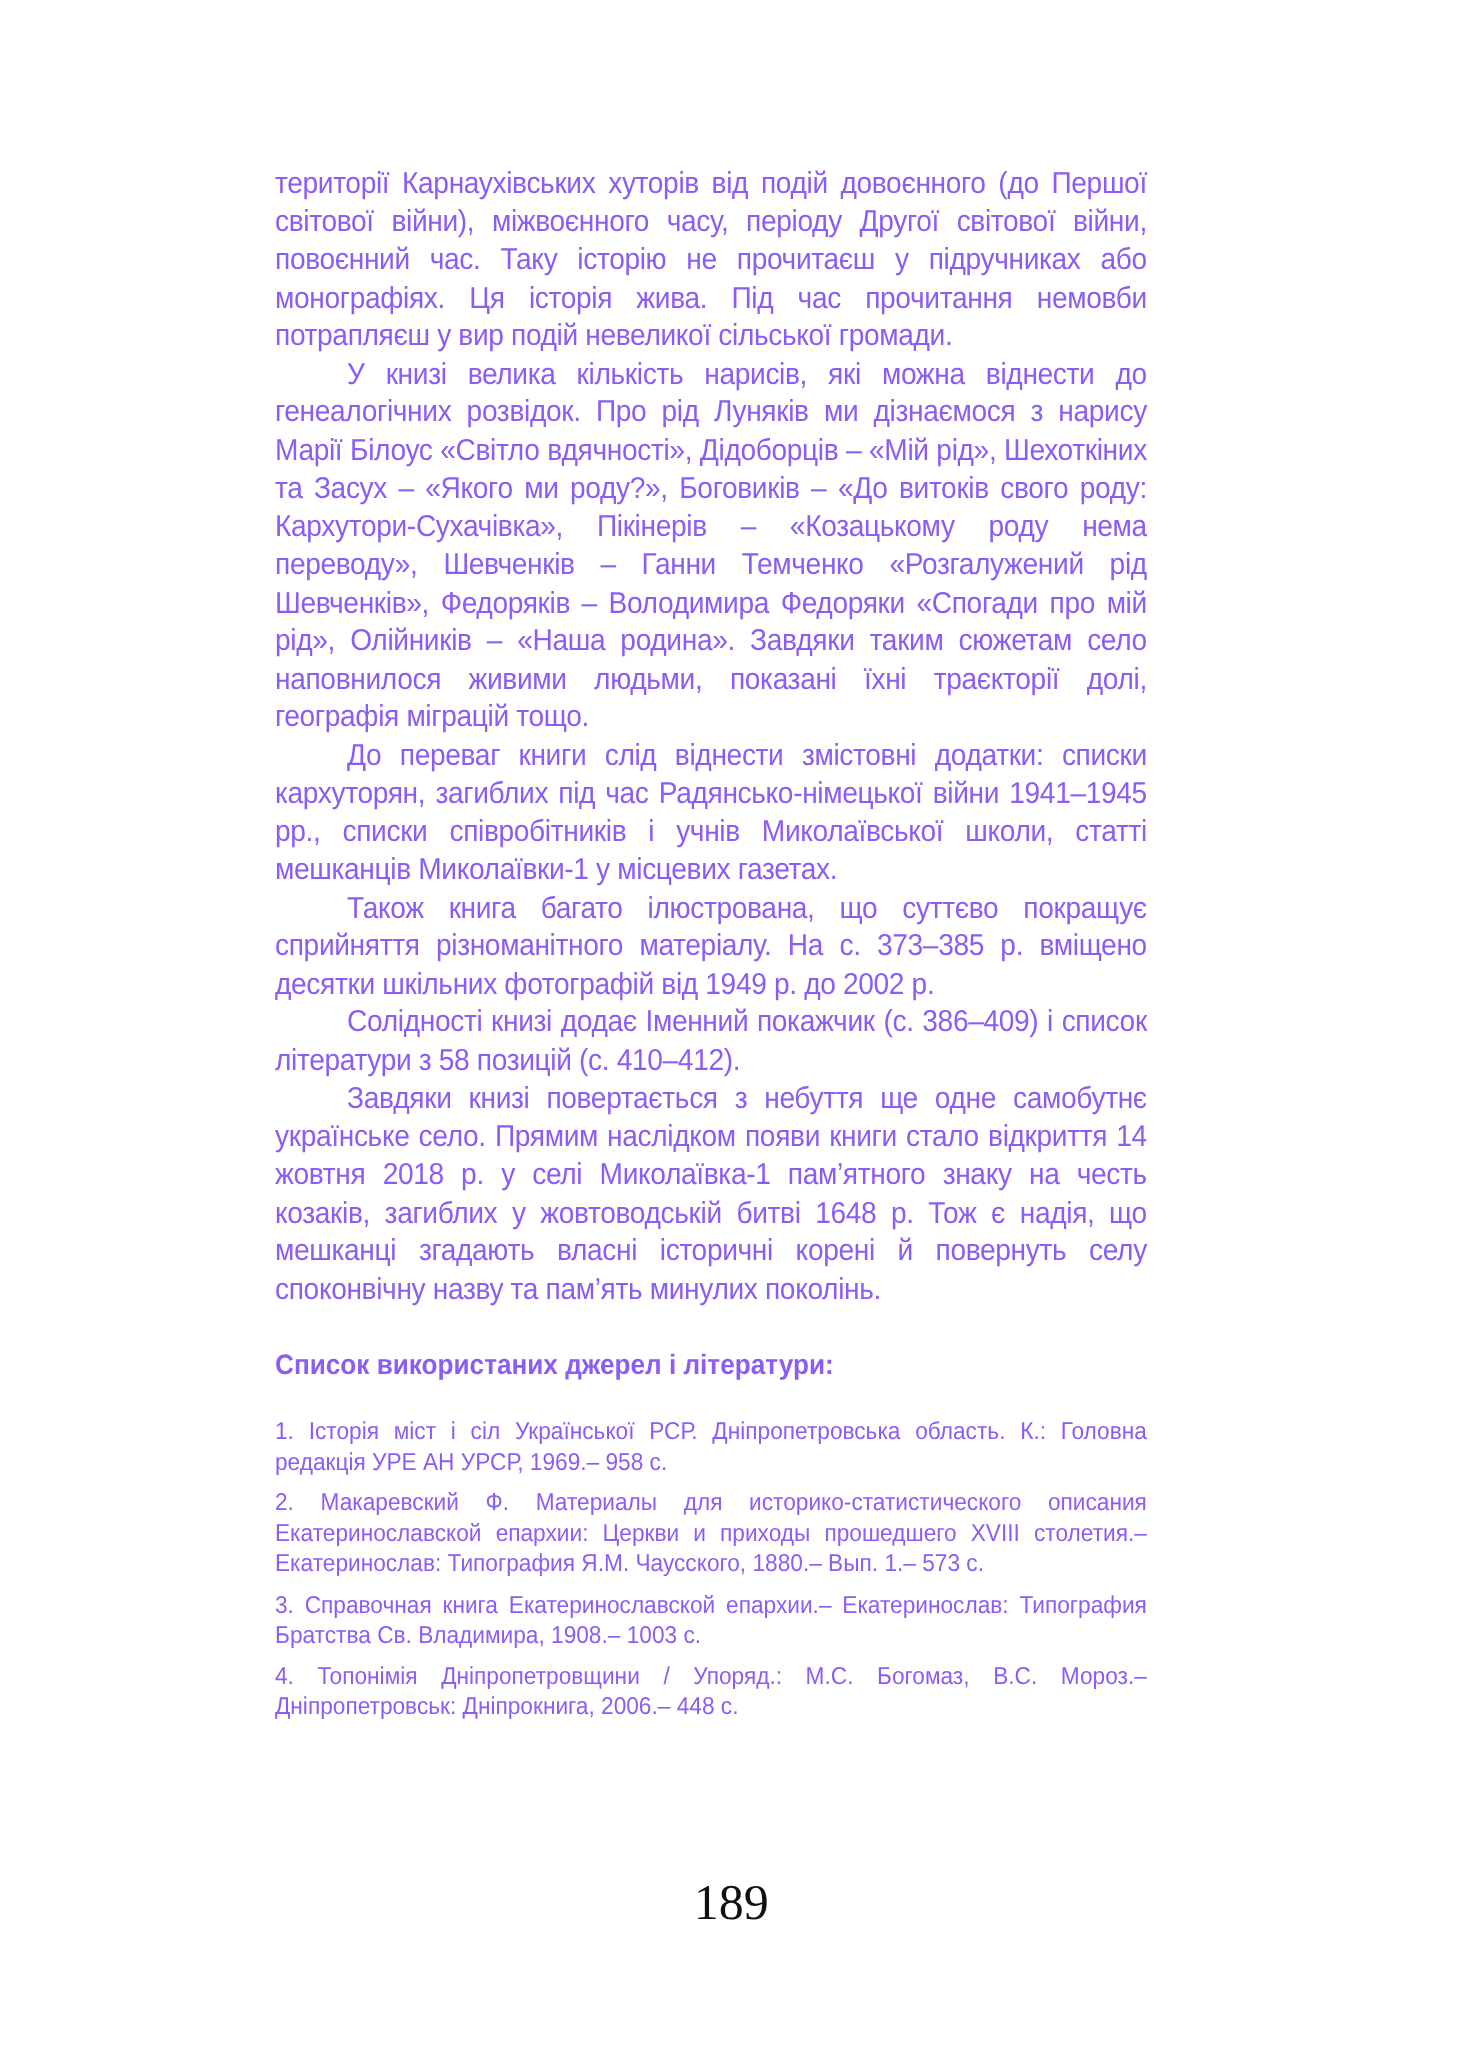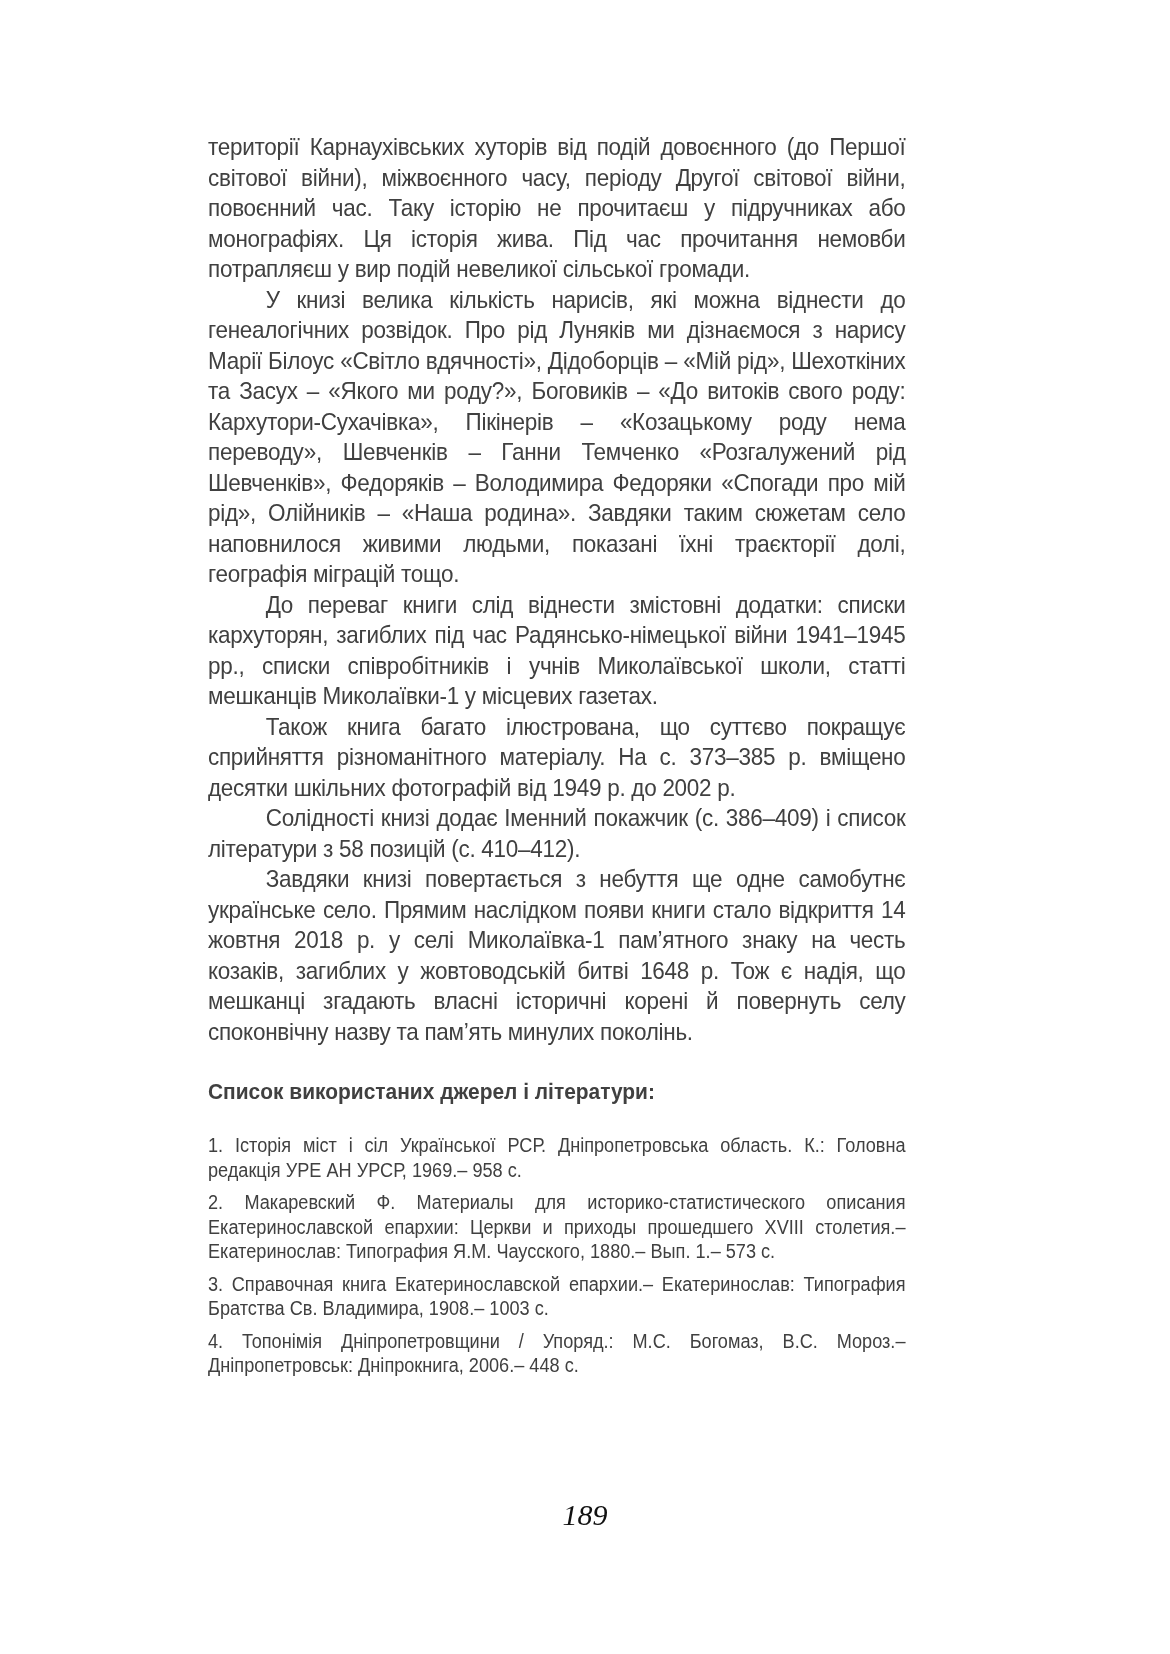--- a/index.html
+++ b/index.html
@@ -1,17 +1,17 @@
 <!DOCTYPE html>
 <html><head>
 <meta charset="utf-8">
 <style>
   html, body { margin: 0; padding: 0; background: #ffffff; }
   body { width: 1170px; height: 1654px; position: relative; overflow: hidden; }
-  .page { position: absolute; left: 208px; top: 132px; width: 697px; color: #404040; }
+  .page { position: absolute; left: 220px; top: 132px; width: 697px; color: #8b5cf6; }
   .body-text {
     font-family: "Liberation Sans", sans-serif;
     font-size: 24.2px;
     line-height: 30.5px;
     text-align: justify;
     letter-spacing: -0.3px;
     transform: scaleX(0.93);
     transform-origin: left top;
     width: 750px;
   }
@@ -34,23 +34,22 @@
     text-align: justify;
     transform: scaleX(0.93);
     transform-origin: left top;
     width: 750px;
   }
   .refs p { margin: 0 0 8px 0; }
   .page-number {
     position: absolute; left: 0; width: 1170px; top: 1498px;
     text-align: center;
     font-family: "Liberation Serif", serif;
-    font-size: 30px;
+    font-size: 40px;
     color: #111;
-    font-style: italic;
   }
 </style>
 </head>
 <body>
 
 <div class="page">
   <div class="body-text">
     <p>території Карнаухівських хуторів від подій довоєнного (до Першої світової війни), міжвоєнного часу, періоду Другої світової війни, повоєнний час. Таку історію не прочитаєш у підручниках або монографіях. Ця історія жива. Під час прочитання немовби потрапляєш у вир подій невеликої сільської громади.</p>
     <p class="indent">У книзі велика кількість нарисів, які можна віднести до генеалогічних розвідок. Про рід Луняків ми дізнаємося з нарису Марії Білоус «Світло вдячності», Дідоборців – «Мій рід», Шехоткіних та Засух – «Якого ми роду?», Боговиків – «До витоків свого роду: Кархутори-Сухачівка», Пікінерів – «Козацькому роду нема переводу», Шевченків – Ганни Темченко «Розгалужений рід Шевченків», Федоряків – Володимира Федоряки «Спогади про мій рід», Олійників – «Наша родина». Завдяки таким сюжетам село наповнилося живими людьми, показані їхні траєкторії долі, географія міграцій тощо.</p>
     <p class="indent">До переваг книги слід віднести змістовні додатки: списки кархуторян, загиблих під час Радянсько-німецької війни 1941–1945 рр., списки співробітників і учнів Миколаївської школи, статті мешканців Миколаївки-1 у місцевих газетах.</p>

